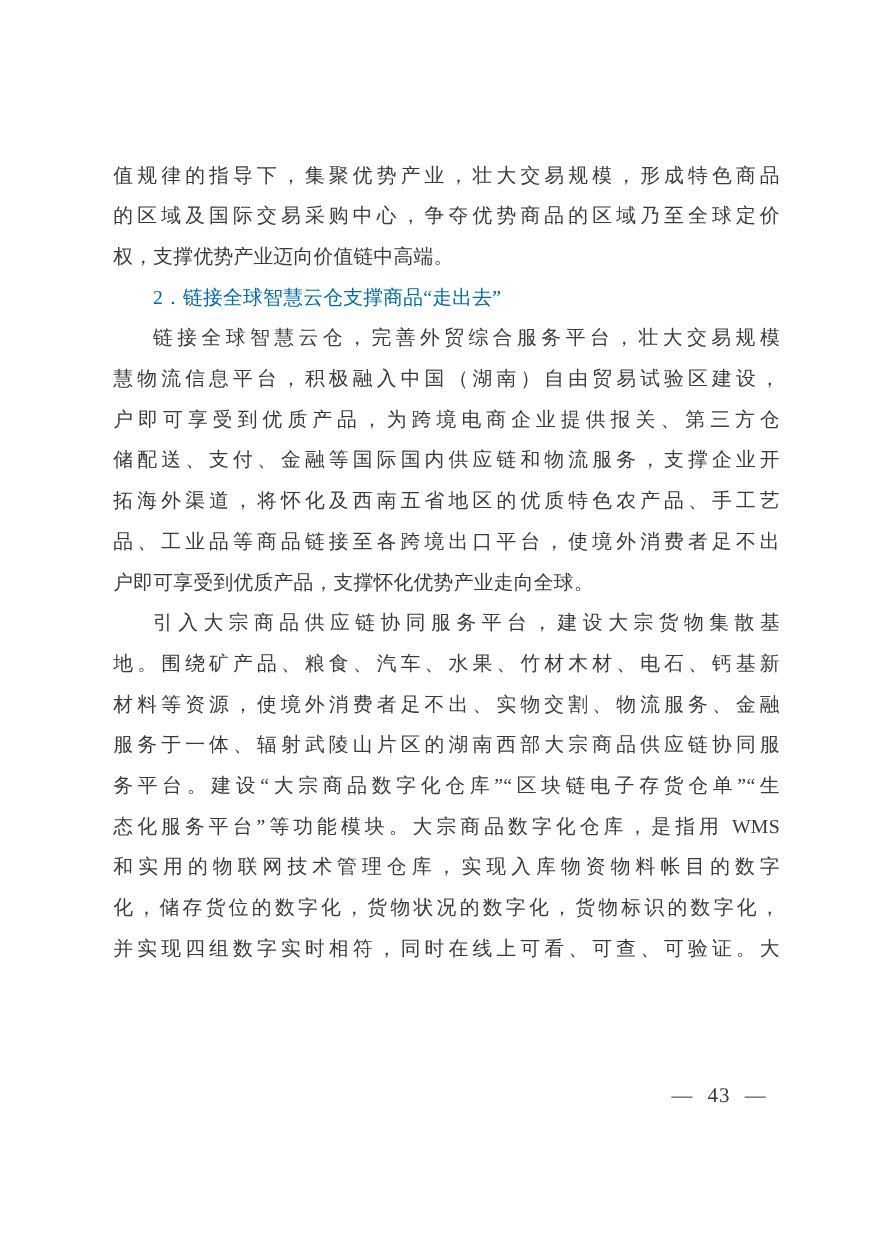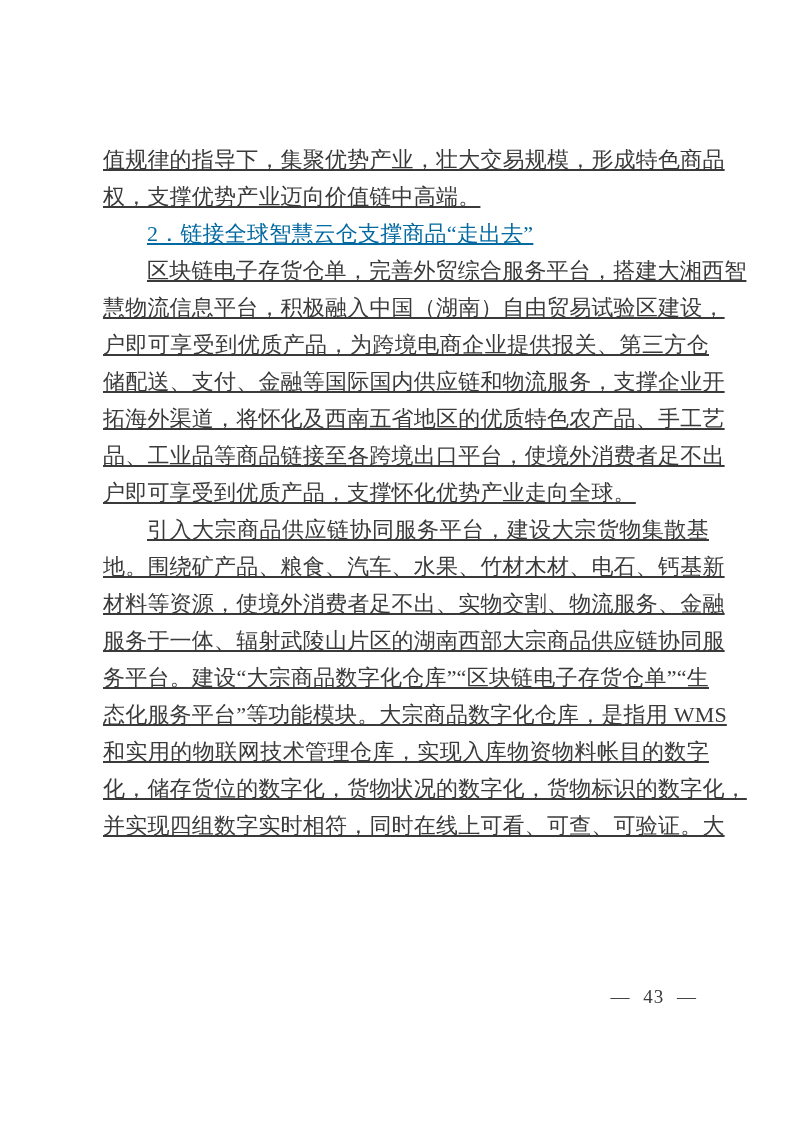--- a/index.html
+++ b/index.html
@@ -16,29 +16,28 @@
     font-family: "Liberation Serif", "DejaVu Serif", serif;
     color: #3a3a3a;
   }
   .doc-body {
     position: absolute;
     left: 103px;
     top: 141px;
     width: 606px;
   }
   .line {
-    font-size: 22px;
+    font-size: 18px;
     line-height: 37px;
     height: 37px;
     white-space: nowrap;
     text-align: justify;
     text-align-last: justify;
     -moz-text-align-last: justify;
     letter-spacing: 0.2px;
-    text-decoration: underline;
   }
   .line.para-end {
     text-align: center;
     text-align-last: left;
     -moz-text-align-last: left;
   }
   .line.indent {
     text-indent: 2em;
   }
   .line.heading {
@@ -59,23 +58,24 @@
     word-spacing: 7px;
     margin-left: 16px;
   }
 </style>
 </head>
 <body>
 
 <div class="page">
   <div class="doc-body">
     <div class="line">值规律的指导下，集聚优势产业，壮大交易规模，形成特色商品</div>
+    <div class="line">的区域及国际交易采购中心，争夺优势商品的区域乃至全球定价</div>
     <div class="line para-end">权，支撑优势产业迈向价值链中高端。</div>
     <div class="line heading">2．链接全球智慧云仓支撑商品“走出去”</div>
-    <div class="line indent">区块链电子存货仓单，完善外贸综合服务平台，搭建大湘西智</div>
+    <div class="line indent">链接全球智慧云仓，完善外贸综合服务平台，壮大交易规模</div>
     <div class="line">慧物流信息平台，积极融入中国（湖南）自由贸易试验区建设，</div>
     <div class="line">户即可享受到优质产品，为跨境电商企业提供报关、第三方仓</div>
     <div class="line">储配送、支付、金融等国际国内供应链和物流服务，支撑企业开</div>
     <div class="line">拓海外渠道，将怀化及西南五省地区的优质特色农产品、手工艺</div>
     <div class="line">品、工业品等商品链接至各跨境出口平台，使境外消费者足不出</div>
     <div class="line para-end">户即可享受到优质产品，支撑怀化优势产业走向全球。</div>
     <div class="line indent">引入大宗商品供应链协同服务平台，建设大宗货物集散基</div>
     <div class="line">地。围绕矿产品、粮食、汽车、水果、竹材木材、电石、钙基新</div>
     <div class="line">材料等资源，使境外消费者足不出、实物交割、物流服务、金融</div>
     <div class="line">服务于一体、辐射武陵山片区的湖南西部大宗商品供应链协同服</div>

